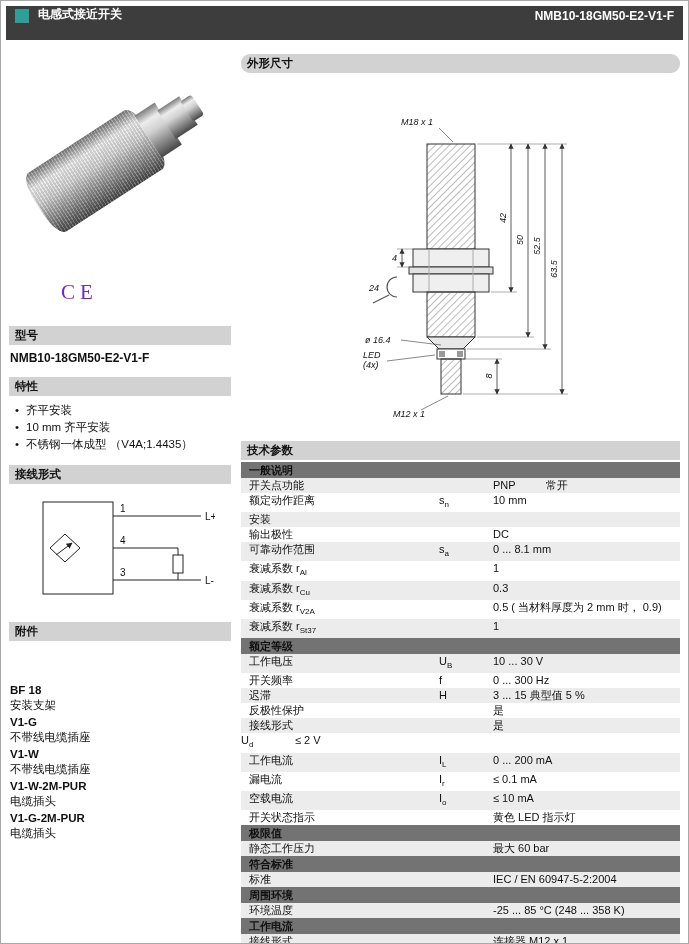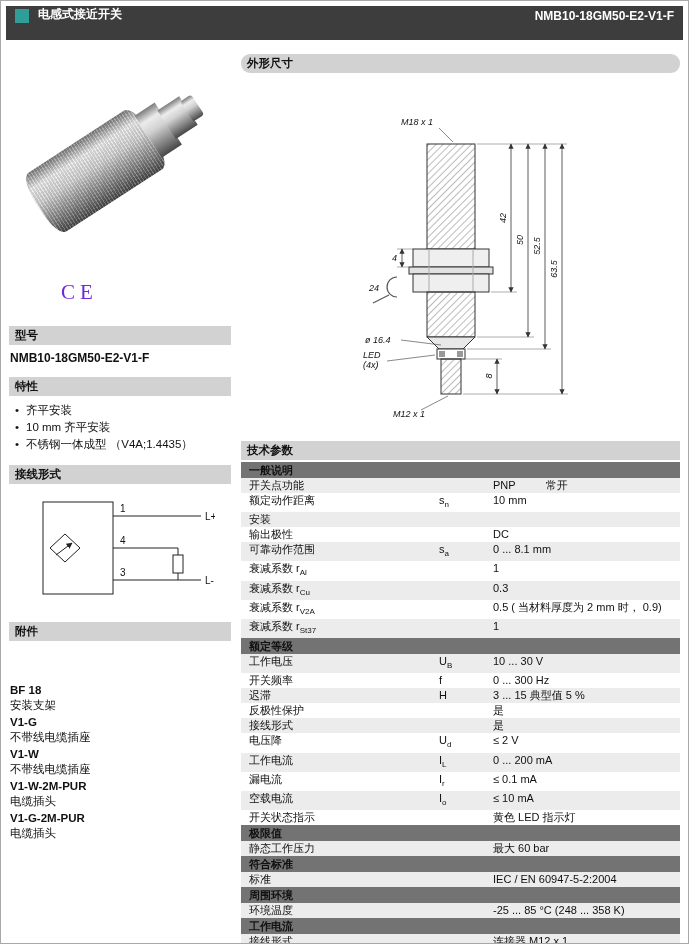--- a/index.html
+++ b/index.html
@@ -263,21 +263,20 @@
             <div class="c-label">反极性保护</div>
             <div class="c-sym"></div>
             <div class="c-val">是</div>
           </div>
           <div class="t-row alt">
             <div class="c-label">接线形式</div>
             <div class="c-sym"></div>
             <div class="c-val">是</div>
           </div>
           <div class="t-row">
-            <div class="c-label">电压降</div>
             <div class="c-sym">U<sub>d</sub></div>
             <div class="c-val">≤ 2 V</div>
           </div>
           <div class="t-row alt">
             <div class="c-label">工作电流</div>
             <div class="c-sym">I<sub>L</sub></div>
             <div class="c-val">0 ... 200 mA</div>
           </div>
           <div class="t-row">
             <div class="c-label">漏电流</div>

